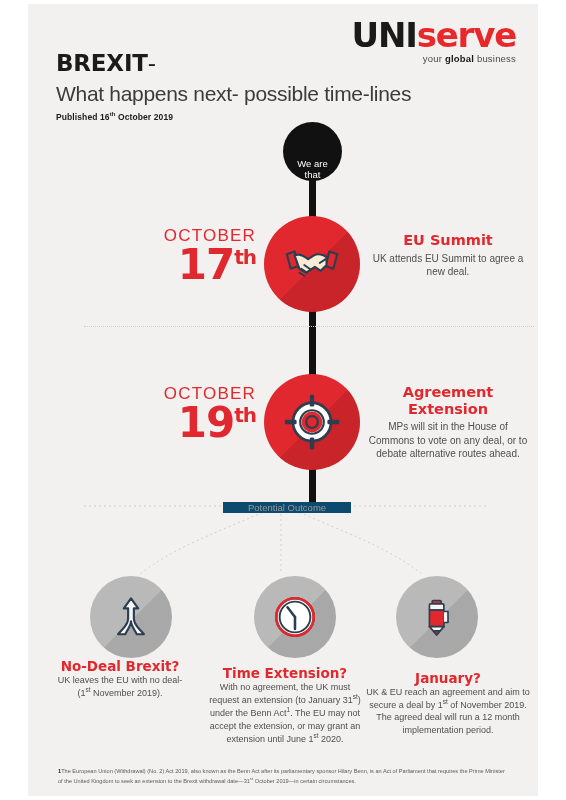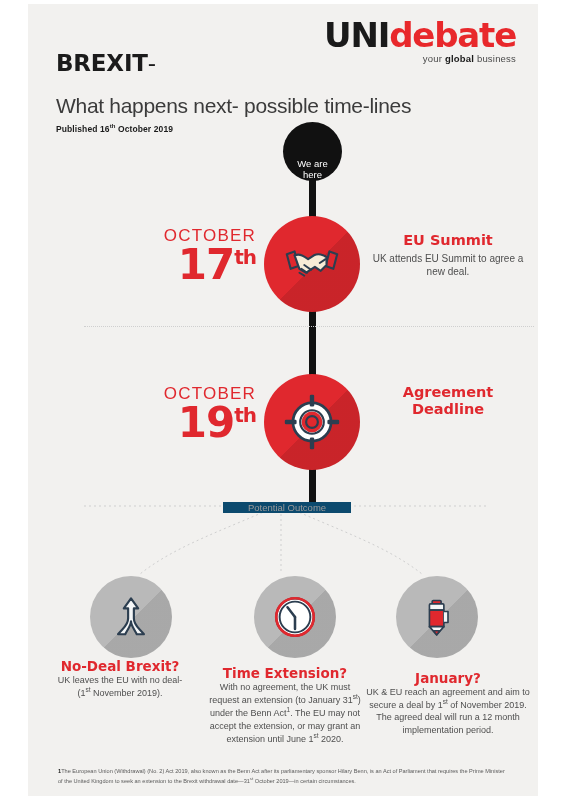--- a/index.html
+++ b/index.html
@@ -64,21 +64,21 @@
   }
   .title-main {
     font-size: 23px;
     font-weight: 700;
     color: #1b1b1b;
     letter-spacing: -0.2px;
     font-family: "DejaVu Sans", sans-serif;
   }
   .title-main .dash { font-weight: 400; }
   .title-sub {
-    margin-top: 18px;
+    margin-top: 6px;
     font-size: 21px;
     font-weight: 300;
     color: #3b3b3b;
     letter-spacing: -0.3px;
     font-family: "Liberation Sans", sans-serif;
   }
   .title-pub {
     margin-top: 5px;
     font-size: 8.5px;
     font-weight: 700;
@@ -272,38 +272,38 @@
   .footnote .fn-num { font-weight: 700; color: #1b1b1b; }
   .footnote sup { font-size: 4.4px; }
 </style>
 </head>
 <body>
 
 <div class="page">
   <div class="canvas">
 
     <div class="logo">
-      <div class="logo-word"><span class="logo-uni">UNI</span><span class="logo-serve">debate</span></div>
+      <div class="logo-word"><span class="logo-uni">UNI</span><span class="logo-serve">serve</span></div>
       <div class="logo-tag"><span>your </span><b>global</b><span> business</span></div>
     </div>
 
     <div class="title-block">
       <div class="title-main"><span>BREXIT</span><span class="dash">-</span></div>
       <div class="title-sub">What happens next- possible time-lines</div>
       <div class="title-pub"><span>Published 16</span><sup>th</sup><span> October 2019</span></div>
     </div>
 
     <div class="spine spine-a"></div>
     <div class="spine spine-b"></div>
     <div class="spine spine-c"></div>
 
     <div class="we-are-here">
       <div>
         <span>We are</span><br>
-        <span>here</span>
+        <span>that</span>
       </div>
     </div>
 
     <div class="divider" id="divider-1"></div>
 
     <div class="date-label" id="date-oct17">
       <div class="date-month">OCTOBER</div>
       <div class="date-day"><span>17</span><sup>th</sup></div>
     </div>
 
@@ -344,22 +344,23 @@
           <rect x="29.6" y="49" width="4.8" height="13" rx="1.4" fill="#2c3e50"></rect>
           <rect x="2" y="29.6" width="13" height="4.8" rx="1.4" fill="#2c3e50"></rect>
           <rect x="49" y="29.6" width="13" height="4.8" rx="1.4" fill="#2c3e50"></rect>
         </svg>
       </span>
     </div>
 
     <div class="event-desc" id="desc-agreement">
       <div class="event-title">
         <span>Agreement</span><br>
-        <span>Deadline</span>
+        <span>Extension</span>
       </div>
+      <div class="event-body">MPs will sit in the House of Commons to vote on any deal, or to debate alternative routes ahead.</div>
     </div>
 
     <svg class="branch-svg">
       <line x1="56" y1="32" x2="460" y2="32" stroke="#cfcfcf" stroke-width="1" stroke-dasharray="2 3"></line>
       <path d="M253 30 C 200 55, 150 70, 112 100" stroke="#cfcfcf" stroke-width="1" stroke-dasharray="2 3" fill="none"></path>
       <path d="M253 30 L253 100" stroke="#cfcfcf" stroke-width="1" stroke-dasharray="2 3" fill="none"></path>
       <path d="M253 30 C 306 55, 356 70, 394 100" stroke="#cfcfcf" stroke-width="1" stroke-dasharray="2 3" fill="none"></path>
     </svg>
 
     <div class="potential-label">Potential Outcome</div>

